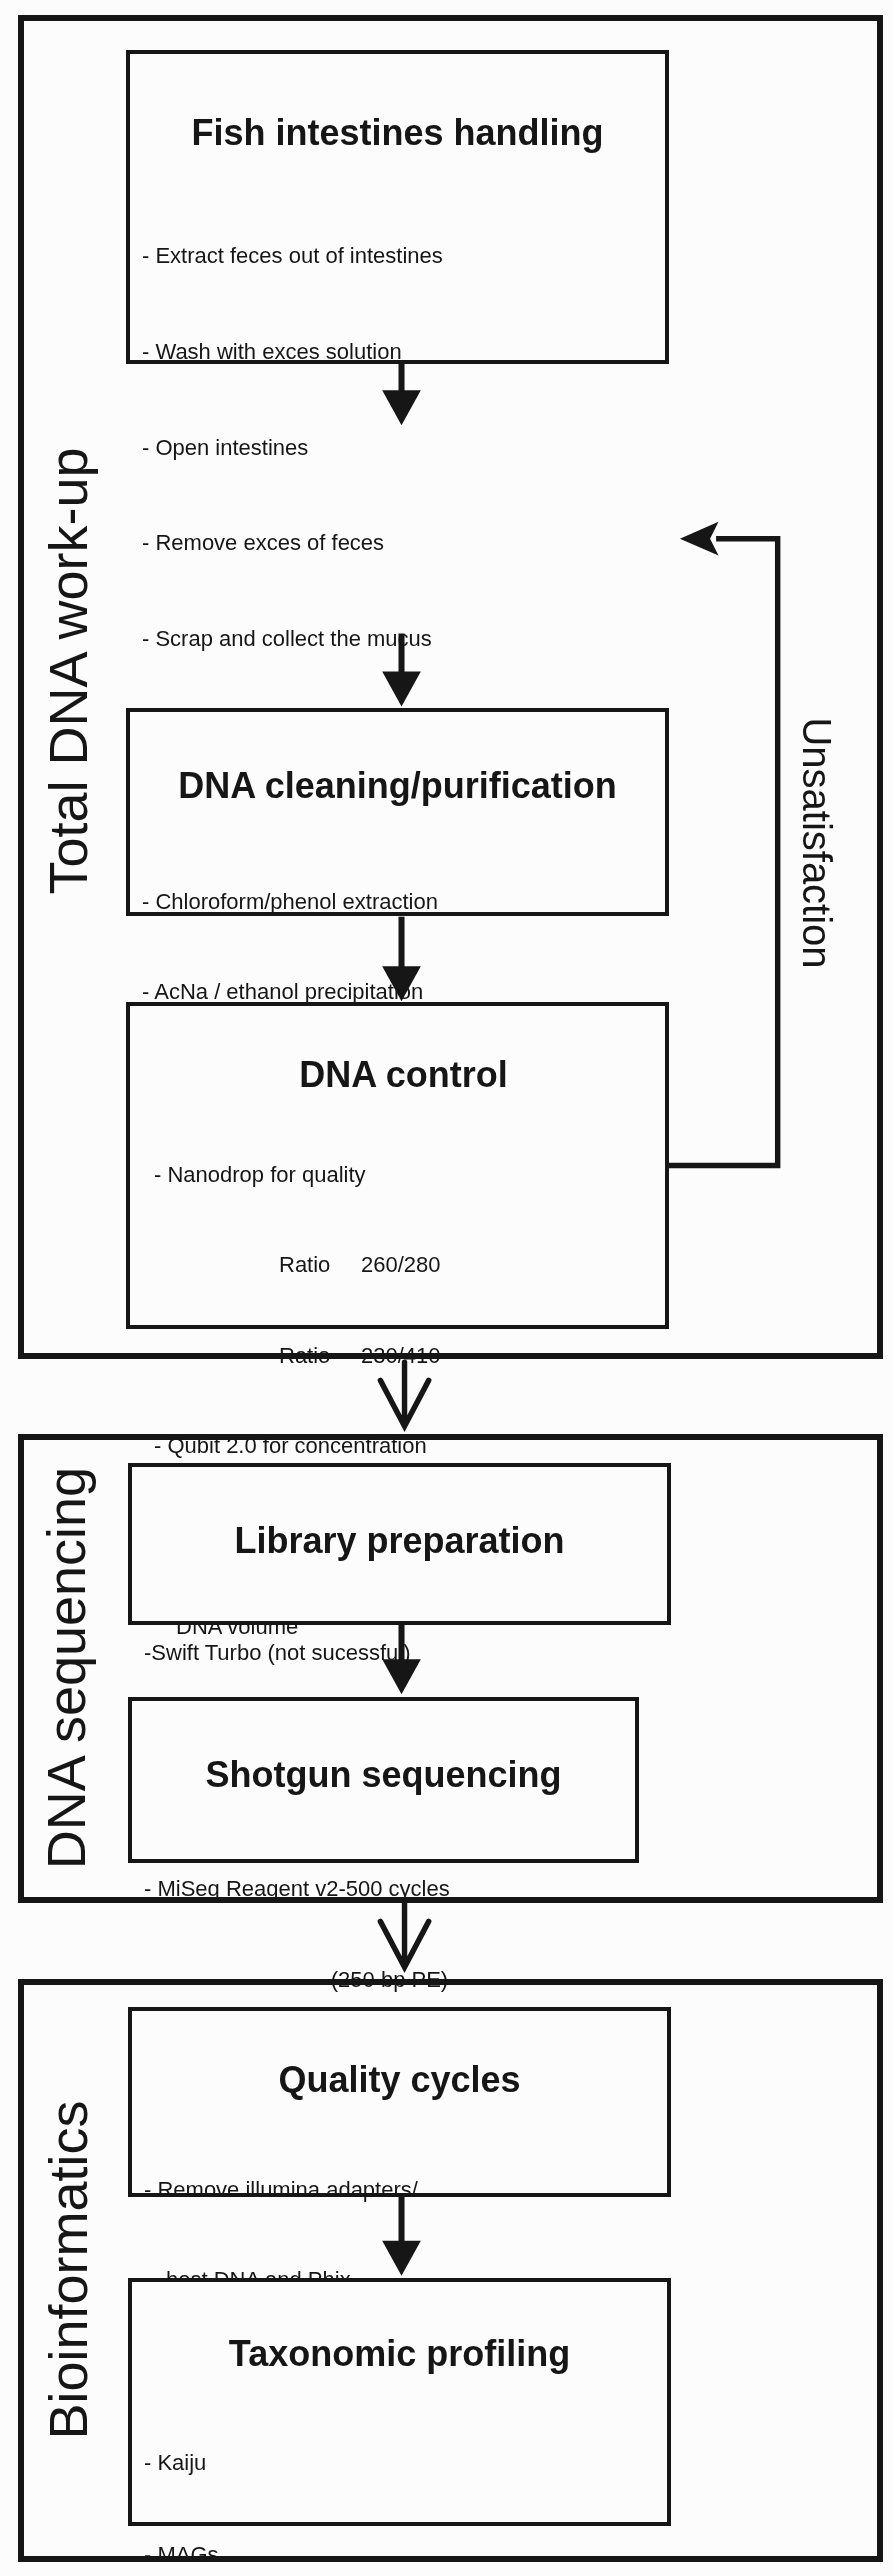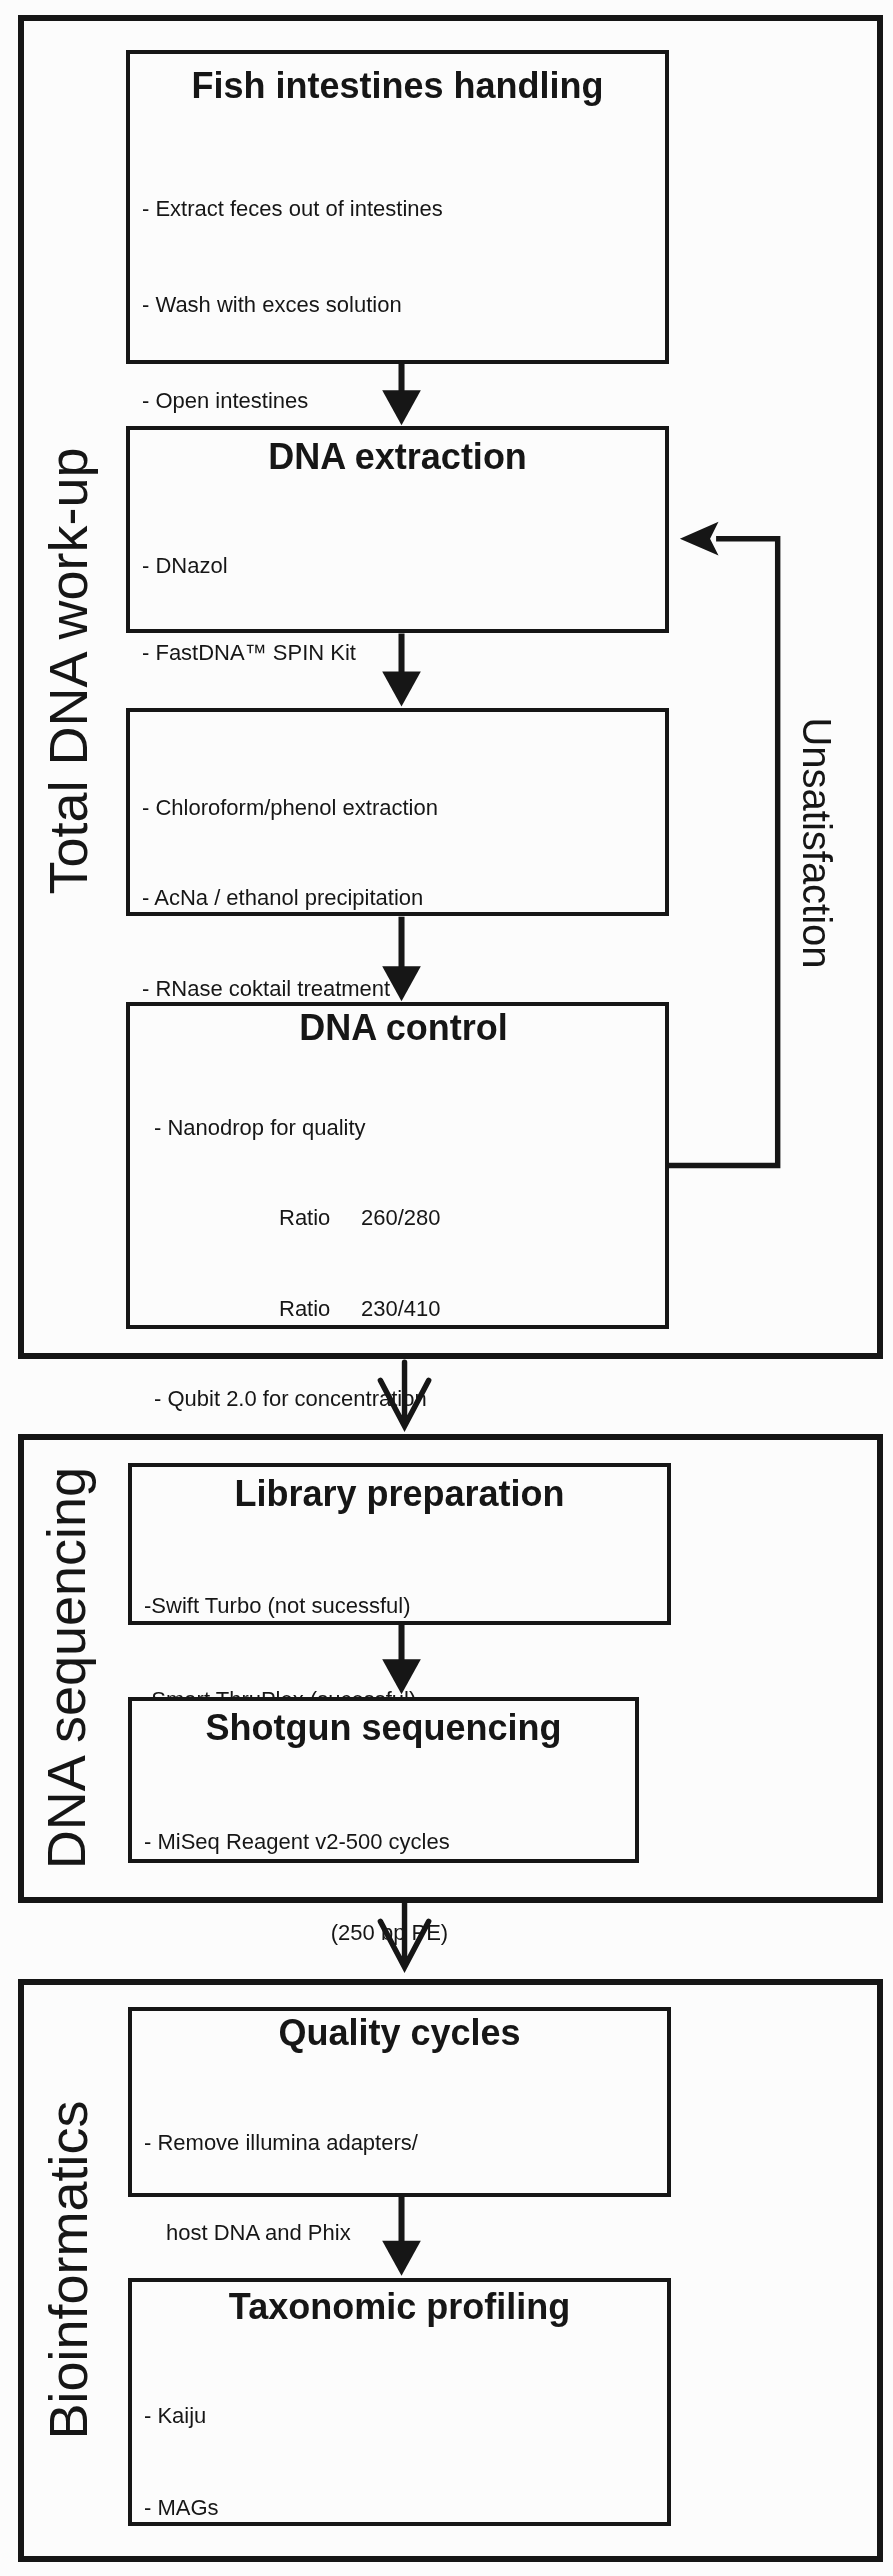--- a/index.html
+++ b/index.html
@@ -47,20 +47,21 @@
     border:4.8px solid var(--ink);
     box-sizing:border-box;
     background:var(--bg);
   }
   .box .box-title{
     font-size:36px;
     font-weight:700;
     text-align:center;
     padding-top:var(--tp,7.2px);
     line-height:1.1;
+    margin-top:47px;
   }
   .box .items{
     margin-top:var(--mt,17px);
     padding-left:12px;
     font-size:22px;
     line-height:var(--lh,1.37);
     white-space:pre;
   }
   .item{white-space:pre;}
   .item.indent-lg{padding-left:125px;}
@@ -139,30 +140,23 @@
     <div class="box-title">Fish intestines handling</div>
     <div class="items">
       <div class="item">- Extract feces out of intestines</div>
       <div class="item">- Wash with exces solution</div>
       <div class="item">- Open intestines</div>
       <div class="item">- Remove exces of feces</div>
       <div class="item">- Scrap and collect the mucus</div>
     </div>
   </div>
 
-  <div class="box" id="box-extraction">
-    <div class="box-title">DNA extraction</div>
-    <div class="items">
-      <div class="item">- DNazol</div>
-      <div class="item">- FastDNA™ SPIN Kit</div>
-      <div class="item">- Roche kit</div>
-    </div>
-  </div>
 
   <div class="box" id="box-cleaning">
+    <div class="box-title">DNA cleaning/purification</div>
     <div class="items">
       <div class="item">- Chloroform/phenol extraction</div>
       <div class="item">- AcNa / ethanol precipitation</div>
       <div class="item">- RNase coktail treatment</div>
     </div>
   </div>
 
   <div class="box" id="box-control">
     <div class="box-title">DNA control</div>
     <div class="items">

